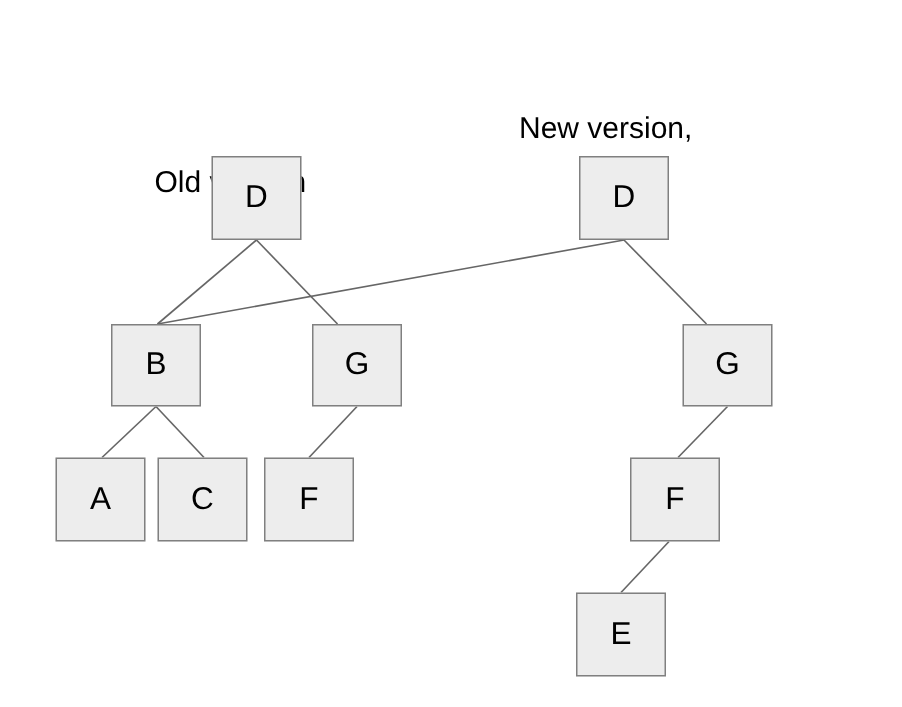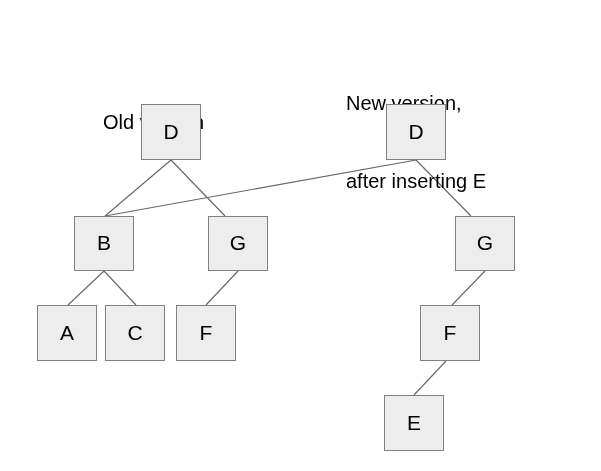--- a/index.html
+++ b/index.html
@@ -74,23 +74,22 @@
       <line x1="416" y1="160" x2="471" y2="216"></line>
       <line x1="485" y1="271" x2="452" y2="305"></line>
       <line x1="446" y1="361" x2="414" y2="395"></line>
     </g>
   </svg>
 
   <div class="caption" style="left:103px; top:57px;">
     <span class="caption-line">Old version</span>
   </div>
 
-  <div class="caption" style="left:346px; top:38px;">
+  <div class="caption" style="left:346px; top:21px;">
     <span class="caption-line">New version,</span>
-    <span class="caption-line">after inserting E</span>
   </div>
 
   <div class="node" style="left:141px; top:104px; width:60px; height:56px;">
     <span class="node-label">D</span>
   </div>
 
   <div class="node" style="left:74px; top:216px; width:60px; height:55px;">
     <span class="node-label">B</span>
   </div>
 

